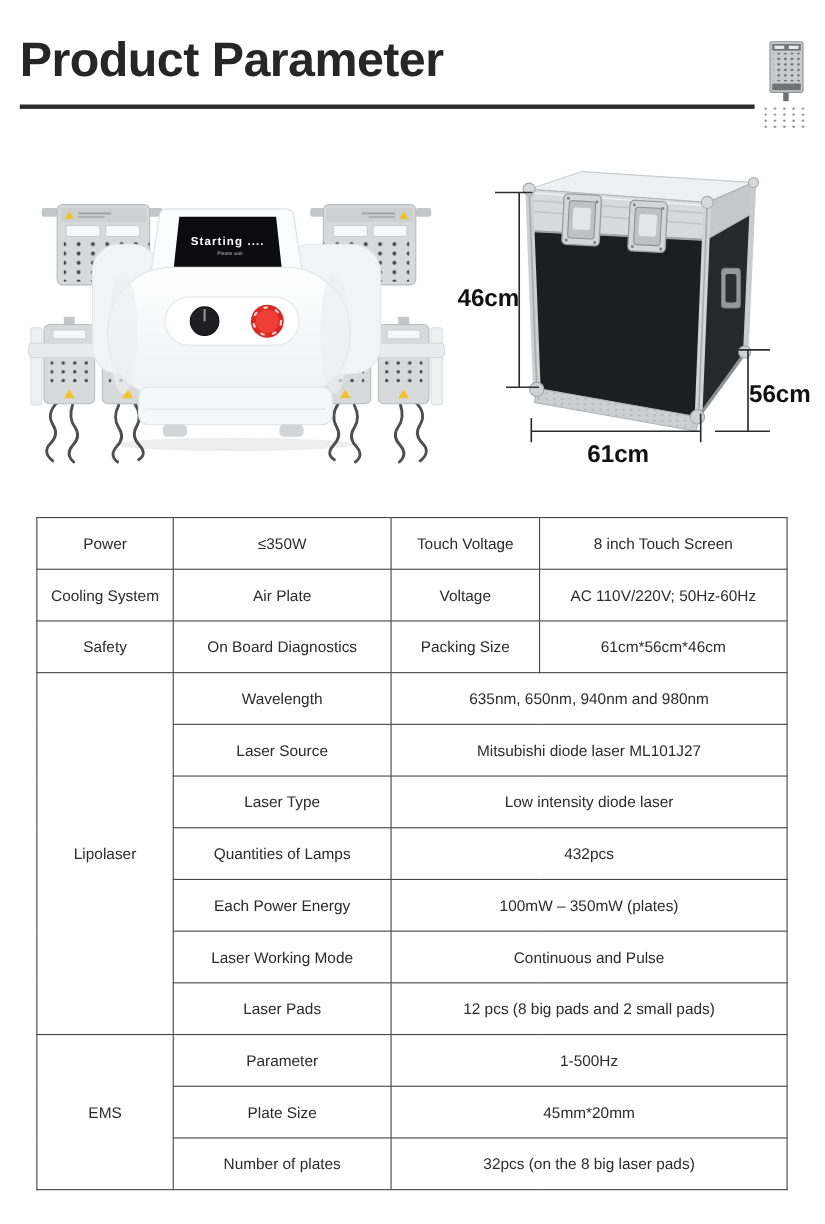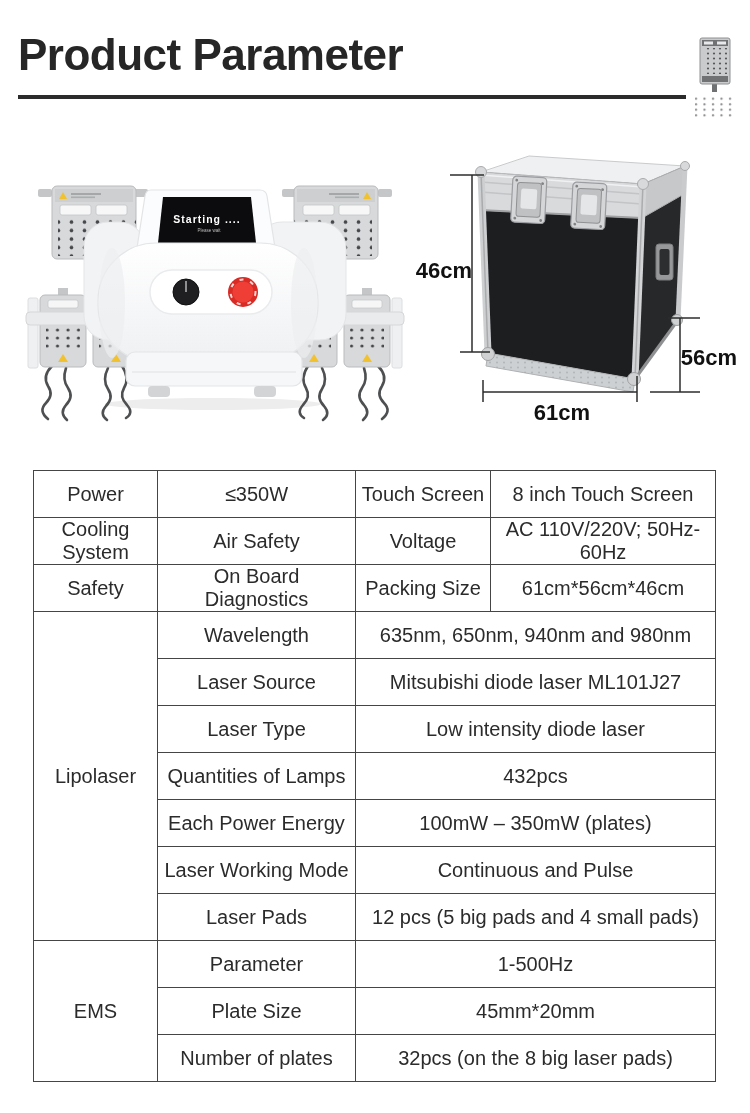--- a/index.html
+++ b/index.html
@@ -18,21 +18,21 @@
   #case-svg{left:410px;top:150px;}
   .dim-label{font-family:"Liberation Sans",sans-serif;font-size:22px;font-weight:600;fill:#111111;}
   .screen-title{font-family:"Liberation Sans",sans-serif;font-size:10.5px;font-weight:700;
                 fill:#ffffff;letter-spacing:1px;}
   .screen-sub{font-family:"Liberation Sans",sans-serif;font-size:4.5px;fill:#bcbcbc;}
 
   
   #spec-table{position:absolute;left:33px;top:470px;width:682px;border-collapse:collapse;
               table-layout:fixed;background:#ffffff;}
   #spec-table td{border:1.5px solid #454545;text-align:center;vertical-align:middle;
-                 font-size:20px;color:#2b2b2b;height:46px;padding:0 3px;line-height:1.15;}
+                 font-size:14px;color:#2b2b2b;height:46px;padding:0 3px;line-height:1.15;}
 </style>
 </head>
 <body>
 
 <div id="page">
 
   <div id="page-title">Product Parameter</div>
   <div id="title-rule"></div>
 
   <svg id="hdr-icon" width="46" height="82" viewBox="0 0 46 82">
@@ -226,26 +226,26 @@
     <colgroup>
       <col style="width:124px">
         <col style="width:198px">
         <col style="width:135px">
         <col style="width:225px">
     </colgroup>
     <tbody>
       <tr>
         <td>Power</td>
         <td>≤350W</td>
-        <td>Touch Screen</td>
+        <td>Touch Voltage</td>
         <td>8 inch Touch Screen</td>
       </tr>
       <tr>
         <td>Cooling System</td>
-        <td>Air Safety</td>
+        <td>Air Plate</td>
         <td>Voltage</td>
         <td>AC 110V/220V; 50Hz-60Hz</td>
       </tr>
       <tr>
         <td>Safety</td>
         <td>On Board Diagnostics</td>
         <td>Packing Size</td>
         <td>61cm*56cm*46cm</td>
       </tr>
 
@@ -269,21 +269,21 @@
       <tr>
         <td>Each Power Energy</td>
         <td colspan="2">100mW – 350mW (plates)</td>
       </tr>
       <tr>
         <td>Laser Working Mode</td>
         <td colspan="2">Continuous and Pulse</td>
       </tr>
       <tr>
         <td>Laser Pads</td>
-        <td colspan="2">12 pcs (5 big pads and 4 small pads)</td>
+        <td colspan="2">12 pcs (8 big pads and 2 small pads)</td>
       </tr>
 
       <tr>
         <td rowspan="3">EMS</td>
         <td>Parameter</td>
         <td colspan="2">1-500Hz</td>
       </tr>
       <tr>
         <td>Plate Size</td>
         <td colspan="2">45mm*20mm</td>

